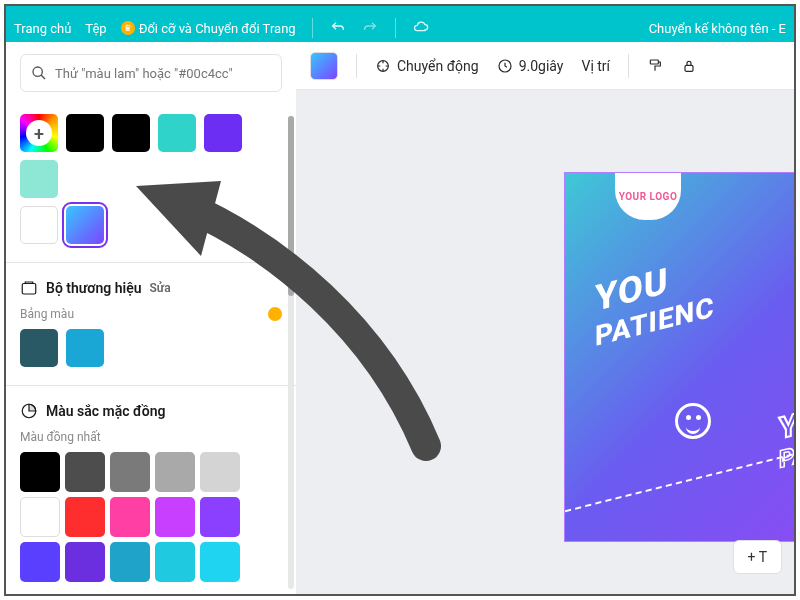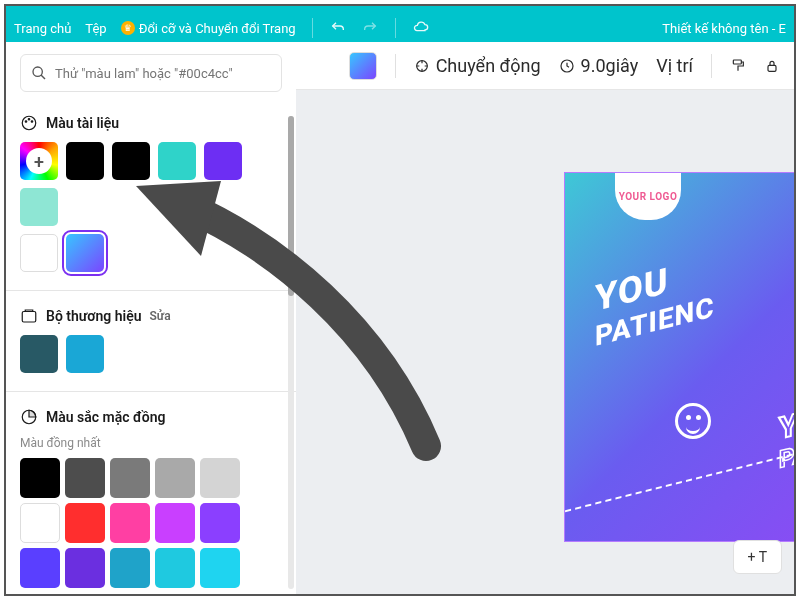--- a/index.html
+++ b/index.html
@@ -42,21 +42,21 @@
   .sw-add::after { content:"+"; position:absolute; inset:6px; border-radius:50%; background:#fff; display:flex; align-items:center; justify-content:center; font-size:18px; color:#555; font-weight:600; }
   .sw-grad { background: linear-gradient(135deg,#37c6ff 0%, #7b45ff 100%); }
 
   .divider { height:1px; background:#e5e5e5; margin:0 -14px 16px -14px; }
 
   
   .sw.sm { width:40px; height:40px; border-radius:5px; }
 
   
   .right { flex:1; display:flex; flex-direction:column; position:relative; }
-  .toolbar { height:48px; background:#fff; border-bottom:1px solid #e6e6e6; display:flex; align-items:center; padding:0 14px; gap:18px; font-size:18px; color:#2b2b2b;justify-content:flex-end; }
+  .toolbar { height:48px; background:#fff; border-bottom:1px solid #e6e6e6; display:flex; align-items:center; padding:0 14px; gap:18px; font-size:14px; color:#2b2b2b; }
   .tb-item { display:flex; align-items:center; gap:6px; cursor:pointer; }
   .tb-item svg { width:16px; height:16px; stroke:#2b2b2b; fill:none; stroke-width:1.8; }
   .tb-swatch { width:28px; height:28px; border-radius:5px; background:linear-gradient(135deg,#37c6ff,#7b45ff); border:1px solid #ddd; }
   .tb-sep { width:1px; height:24px; background:#e0e0e0; }
 
   .canvas-area { flex:1; background:#eceef1; position:relative; overflow:hidden; }
   .design { position:absolute; left:268px; top:82px; width:260px; height:370px; border:1px solid #b57bff; background:linear-gradient(135deg,#3ec8d6 0%, #6a5cf0 55%, #8a4cf4 100%); overflow:hidden; }
   .logo-tab { position:absolute; top:-1px; left:50px; width:66px; height:48px; background:#fff; border-bottom-left-radius:30px; border-bottom-right-radius:30px; display:flex; align-items:center; justify-content:center; text-align:center; font-size:10px; font-weight:700; color:#ef5b93; line-height:1.1; letter-spacing:.5px; }
   .slanted { position:absolute; left:30px; top:90px; transform:skewY(-14deg); color:#fff; font-weight:800; letter-spacing:1px; }
   .slanted .l2 { font-size:36px; }
@@ -99,46 +99,35 @@
           <path d="M15 14l5-5-5-5"></path>
           <path d="M20 9H9a5 5 0 00-5 5v1"></path>
         </svg>
       </span>
     <span class="top-sep"></span>
     <span class="top-icon">
         <svg viewBox="0 0 24 24">
           <path d="M18 15a4 4 0 000-8 6 6 0 00-11.5 1A4 4 0 006 16h12z"></path>
         </svg>
       </span>
-    <span class="title">Thiết kế không tên - E</span>
+    <span class="title">Chuyển kế không tên - E</span>
   </div>
 
   <div class="main">
     <div class="left">
       <div class="left-inner">
         <div class="search">
           <svg viewBox="0 0 24 24">
               <circle cx="10" cy="10" r="7"></circle>
               <path d="M21 21l-6-6"></path>
             </svg>
           <input placeholder="Thử &quot;màu lam&quot; hoặc &quot;#00c4cc&quot;" style="">
         </div>
 
         <div class="sect">
-          <div class="sect-head">
-            <span class="icon">
-                <svg viewBox="0 0 24 24">
-                  <circle cx="12" cy="12" r="9"></circle>
-                  <circle cx="8" cy="10" r="1" fill="#1a1a1a"></circle>
-                  <circle cx="12" cy="7" r="1" fill="#1a1a1a"></circle>
-                  <circle cx="16" cy="10" r="1" fill="#1a1a1a"></circle>
-                </svg>
-              </span>
-            <span>Màu tài liệu</span>
-          </div>
           <div class="swatches" id="doc-sw">
               <div class="sw sw-add"></div>
               <div class="sw" style="background: rgb(0, 0, 0);"></div>
               <div class="sw" style="background: rgb(0, 0, 0);"></div>
               <div class="sw" style="background: rgb(47, 211, 201);"></div>
               <div class="sw" style="background: rgb(109, 46, 243);"></div>
               <div class="sw" style="background: rgb(142, 230, 212);"></div>
             </div>
           <div class="swatches" style="margin-top:8px">
             <div class="sw white"></div>
@@ -151,20 +140,24 @@
         <div class="sect">
           <div class="sect-head">
             <span class="icon">
                 <svg viewBox="0 0 24 24">
                   <rect x="3" y="6" width="18" height="14" rx="2"></rect>
                   <path d="M7 6V4h10v2"></path>
                 </svg>
               </span>
             <span>Bộ thương hiệu</span>
             <span class="right">Sửa</span>
+          </div>
+          <div class="sub-label">
+            <span>Bảng màu</span>
+            <span style="margin-left:auto" class="badge"></span>
           </div>
           <div class="swatches" id="brand-sw">
               <div class="sw" style="background: rgb(40, 89, 101);"></div>
               <div class="sw" style="background: rgb(26, 167, 214);"></div>
             </div>
         </div>
 
         <div class="divider"></div>
 
         <div class="sect">

